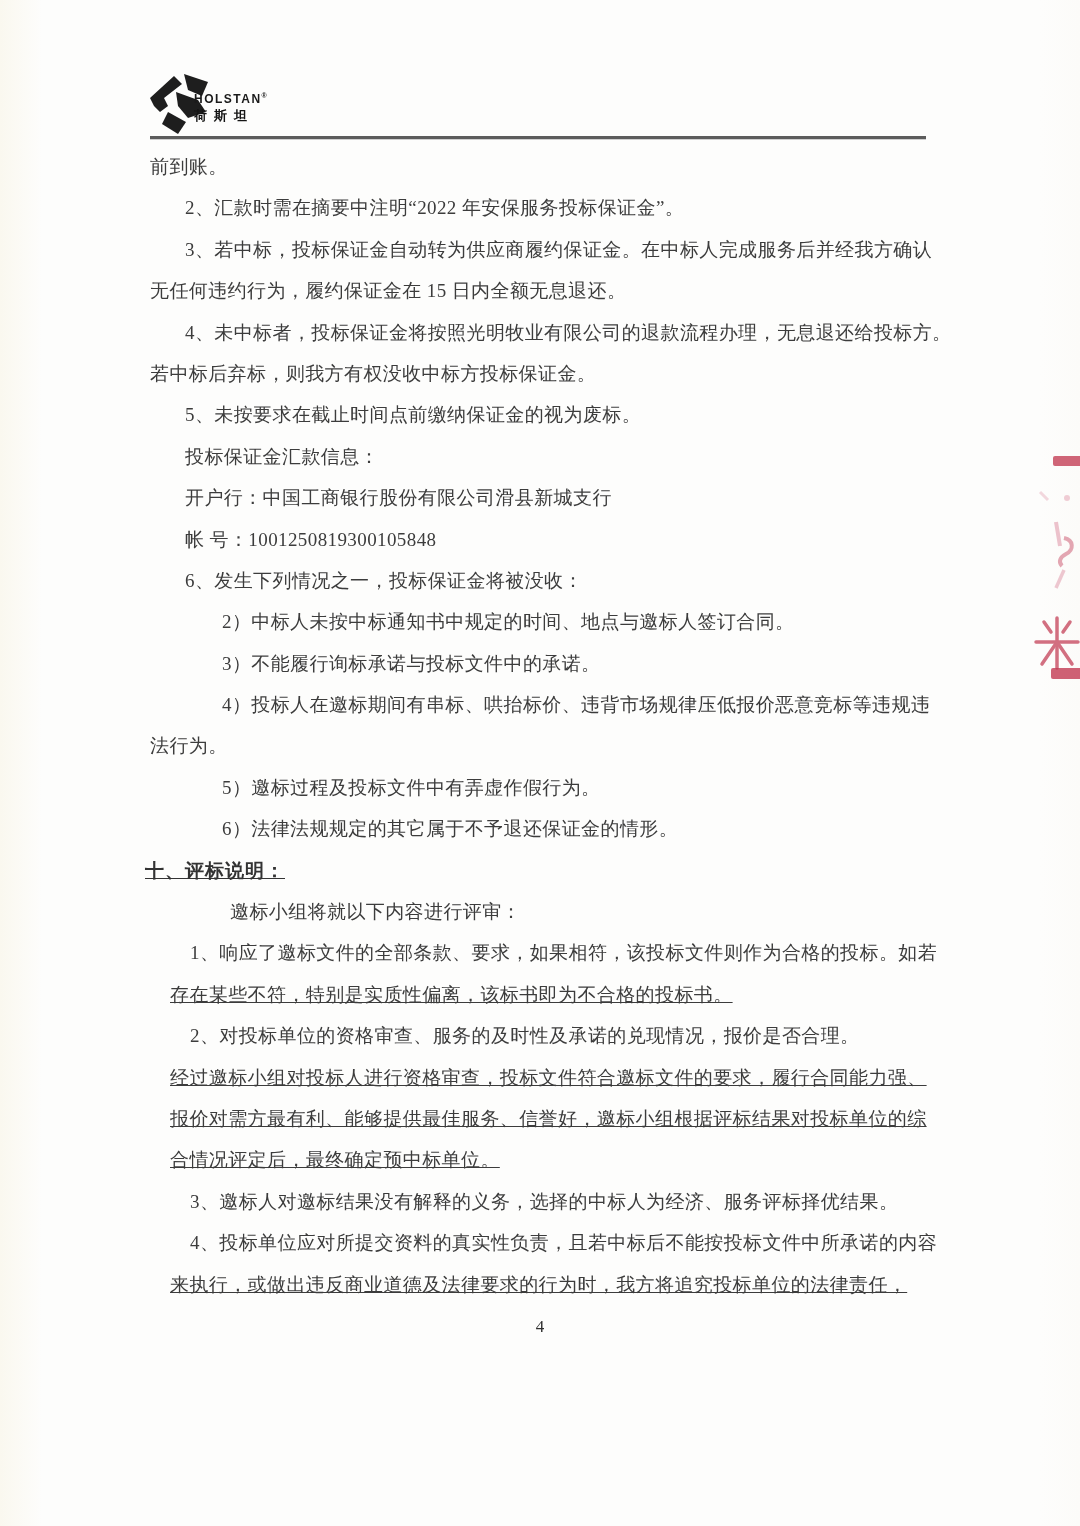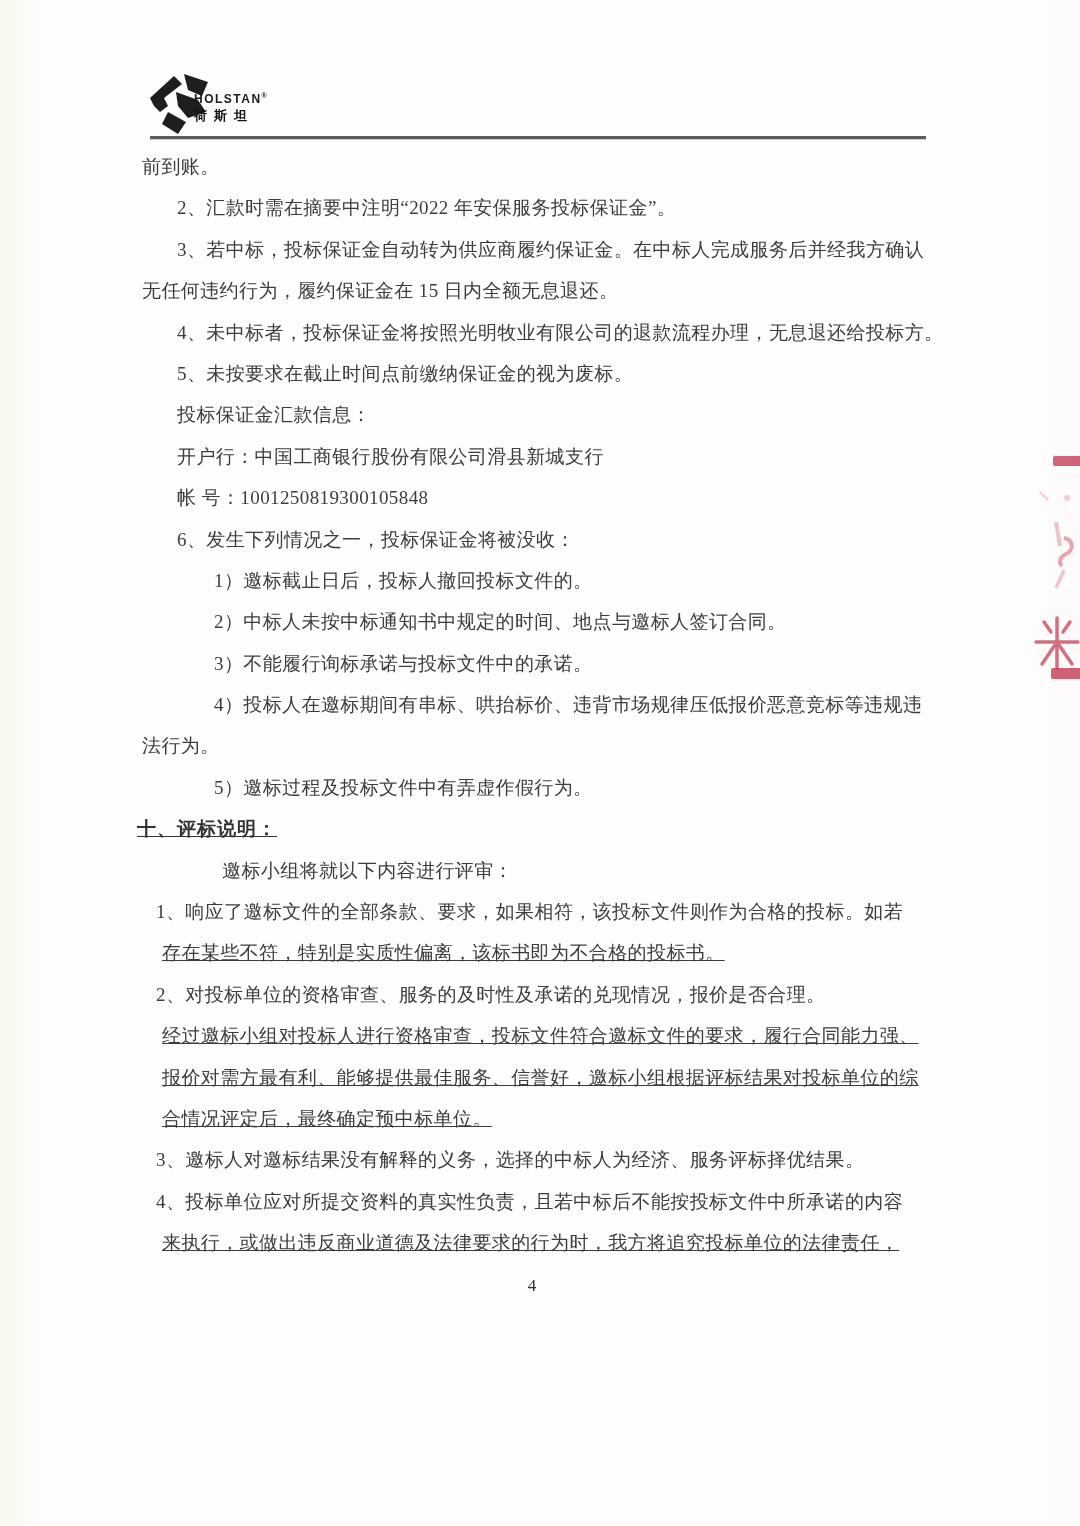--- a/index.html
+++ b/index.html
@@ -14,26 +14,26 @@
   .logo{position:absolute;left:148px;top:70px;width:200px;height:70px;}
   .logo svg{position:absolute;left:0;top:2px;}
   .logo-text{position:absolute;left:46px;top:22px;color:#1c1c1c;}
   .brand{font-family:"Liberation Sans","DejaVu Sans",sans-serif;font-weight:bold;
          font-size:12px;letter-spacing:1.5px;color:#1a1a1a;}
   .brand .reg{font-size:7px;vertical-align:super;letter-spacing:0;}
   .brand-cn{font-size:13px;font-weight:bold;letter-spacing:7px;margin-top:1px;color:#141414;}
   .rule{position:absolute;left:150px;top:136px;width:776px;height:3px;
         background:#5c5c5c;border-bottom:1px solid #cfcfcf;}
   
-  .content{position:absolute;left:142px;top:146px;width:800px;color:#3c3c3c;}
+  .content{position:absolute;left:150px;top:146px;width:800px;color:#3c3c3c;}
   .line{white-space:nowrap;height:41.4px;line-height:41.4px;font-size:19px;letter-spacing:0.4px;}
   .i35{margin-left:35px;}
   .i72{margin-left:72px;}
   .i52{margin-left:80px;}
-  .i25{margin-left:14px;}
+  .i25{margin-left:40px;}
   .i20{margin-left:20px;text-decoration:underline;}
   .head{font-weight:bold;margin-left:-5px;letter-spacing:1px;color:#333;text-decoration:underline;}
   .pagenum{width:780px;text-align:center;margin-top:12px;font-size:17px;color:#2f2f2f;}
   
   .stamp{position:absolute;right:0;top:440px;}
 </style>
 </head>
 <body>
 
 <div class="canvas">
@@ -53,31 +53,32 @@
     </div>
   </div>
   <div class="rule"></div>
 
   <main class="content">
     <div class="line">前到账。</div>
     <div class="line i35">2、汇款时需在摘要中注明“2022 年安保服务投标保证金”。</div>
     <div class="line i35">3、若中标，投标保证金自动转为供应商履约保证金。在中标人完成服务后并经我方确认</div>
     <div class="line">无任何违约行为，履约保证金在 15 日内全额无息退还。</div>
     <div class="line i35">4、未中标者，投标保证金将按照光明牧业有限公司的退款流程办理，无息退还给投标方。</div>
+    <div class="line">若中标后弃标，则我方有权没收中标方投标保证金。</div>
     <div class="line i35">5、未按要求在截止时间点前缴纳保证金的视为废标。</div>
     <div class="line i35">投标保证金汇款信息：</div>
     <div class="line i35">开户行：中国工商银行股份有限公司滑县新城支行</div>
     <div class="line i35">帐 号：1001250819300105848</div>
     <div class="line i35">6、发生下列情况之一，投标保证金将被没收：</div>
-    <div class="line i72">1）邀标截止日后，投标人撤回投标文件的。</div>
     <div class="line i72">2）中标人未按中标通知书中规定的时间、地点与邀标人签订合同。</div>
     <div class="line i72">3）不能履行询标承诺与投标文件中的承诺。</div>
     <div class="line i72">4）投标人在邀标期间有串标、哄抬标价、违背市场规律压低报价恶意竞标等违规违</div>
     <div class="line">法行为。</div>
     <div class="line i72">5）邀标过程及投标文件中有弄虚作假行为。</div>
+    <div class="line i72">6）法律法规规定的其它属于不予退还保证金的情形。</div>
     <div class="line head">十、评标说明：</div>
     <div class="line i52">邀标小组将就以下内容进行评审：</div>
     <div class="line i25">1、响应了邀标文件的全部条款、要求，如果相符，该投标文件则作为合格的投标。如若</div>
     <div class="line i20">存在某些不符，特别是实质性偏离，该标书即为不合格的投标书。</div>
     <div class="line i25">2、对投标单位的资格审查、服务的及时性及承诺的兑现情况，报价是否合理。</div>
     <div class="line i20">经过邀标小组对投标人进行资格审查，投标文件符合邀标文件的要求，履行合同能力强、</div>
     <div class="line i20">报价对需方最有利、能够提供最佳服务、信誉好，邀标小组根据评标结果对投标单位的综</div>
     <div class="line i20">合情况评定后，最终确定预中标单位。</div>
     <div class="line i25">3、邀标人对邀标结果没有解释的义务，选择的中标人为经济、服务评标择优结果。</div>
     <div class="line i25">4、投标单位应对所提交资料的真实性负责，且若中标后不能按投标文件中所承诺的内容</div>

